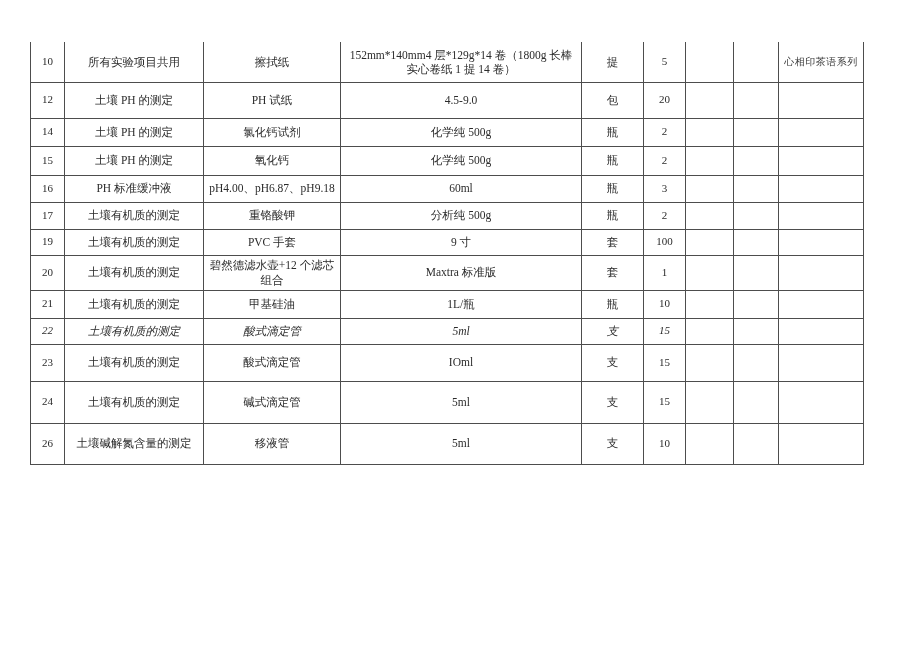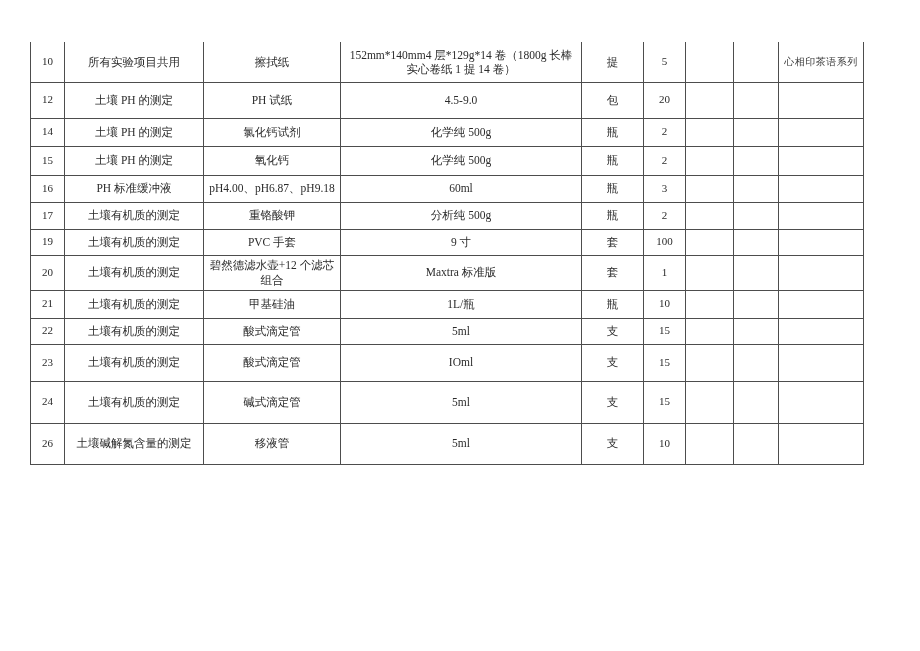--- a/index.html
+++ b/index.html
@@ -161,21 +161,21 @@
           <td class="cell-no">21</td>
           <td class="cell-project">土壤有机质的测定</td>
           <td class="cell-item">甲基硅油</td>
           <td class="cell-spec">1L/瓶</td>
           <td class="cell-unit">瓶</td>
           <td class="cell-qty">10</td>
           <td class="cell-blank1"></td>
           <td class="cell-blank2"></td>
           <td class="cell-remark"></td>
         </tr>
-        <tr style="height: 26px;">
+        <tr style="height: 26px; font-style: italic;">
           <td class="cell-no">22</td>
           <td class="cell-project">土壤有机质的测定</td>
           <td class="cell-item">酸式滴定管</td>
           <td class="cell-spec">5ml</td>
           <td class="cell-unit">支</td>
           <td class="cell-qty">15</td>
           <td class="cell-blank1"></td>
           <td class="cell-blank2"></td>
           <td class="cell-remark"></td>
         </tr>

